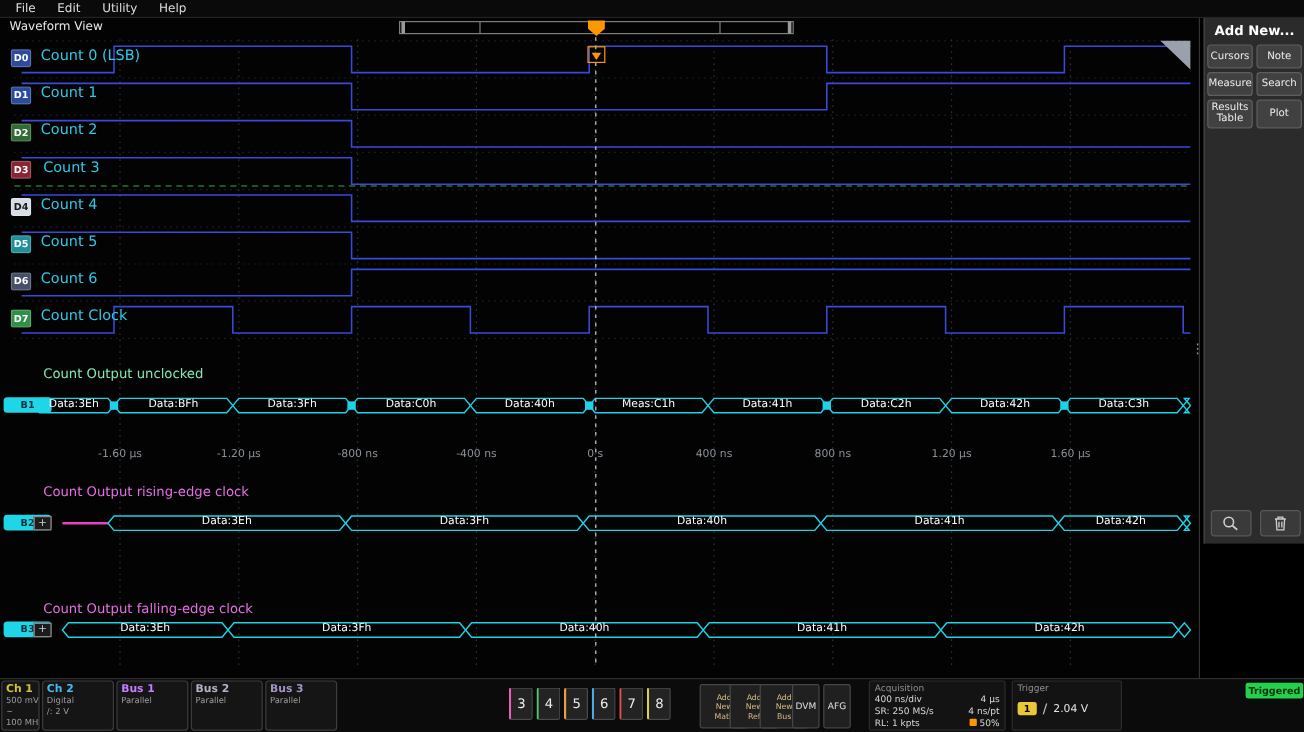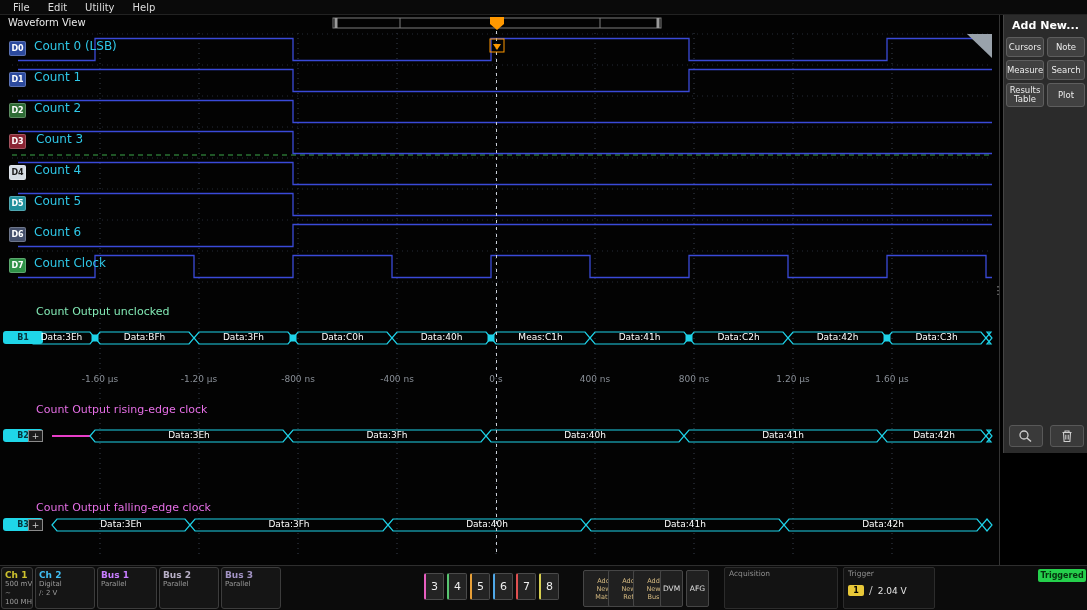--- a/index.html
+++ b/index.html
@@ -244,20 +244,34 @@
         <path d="M5.8 5.8 v4.8"></path>
           <path d="M8.2 5.8 v4.8"></path>
       </svg>
     </div>
   </div>
 </div>
 
 <div class="bottombar" id="bottombar">
   <div class="panel" id="horizontal-panel" style="left:724px;width:114px;">
     <div class="panel-title">Acquisition</div>
+    <div id="hrows">
+        <div class="prow">
+          <span>400 ns/div</span>
+          <span>4 µs</span>
+        </div>
+        <div class="prow">
+          <span>SR: 250 MS/s</span>
+          <span>4 ns/pt</span>
+        </div>
+        <div class="prow">
+          <span>RL: 1 kpts</span>
+          <span><i class="hmark" style="background: rgb(255, 152, 0);"></i>50%</span>
+        </div>
+      </div>
   </div>
   <div class="panel" style="left:843px;width:92px;">
     <div class="panel-title">Trigger</div>
     <div class="trow">
       <span class="tsrc" style="background: rgb(232, 200, 56);">1</span>
       <span class="tslope">∕</span>
       <span class="tlevel">2.04 V</span>
     </div>
   </div>
   <div class="trig-status" style="background: rgb(37, 208, 76); color: rgb(6, 51, 15);">Triggered</div>

